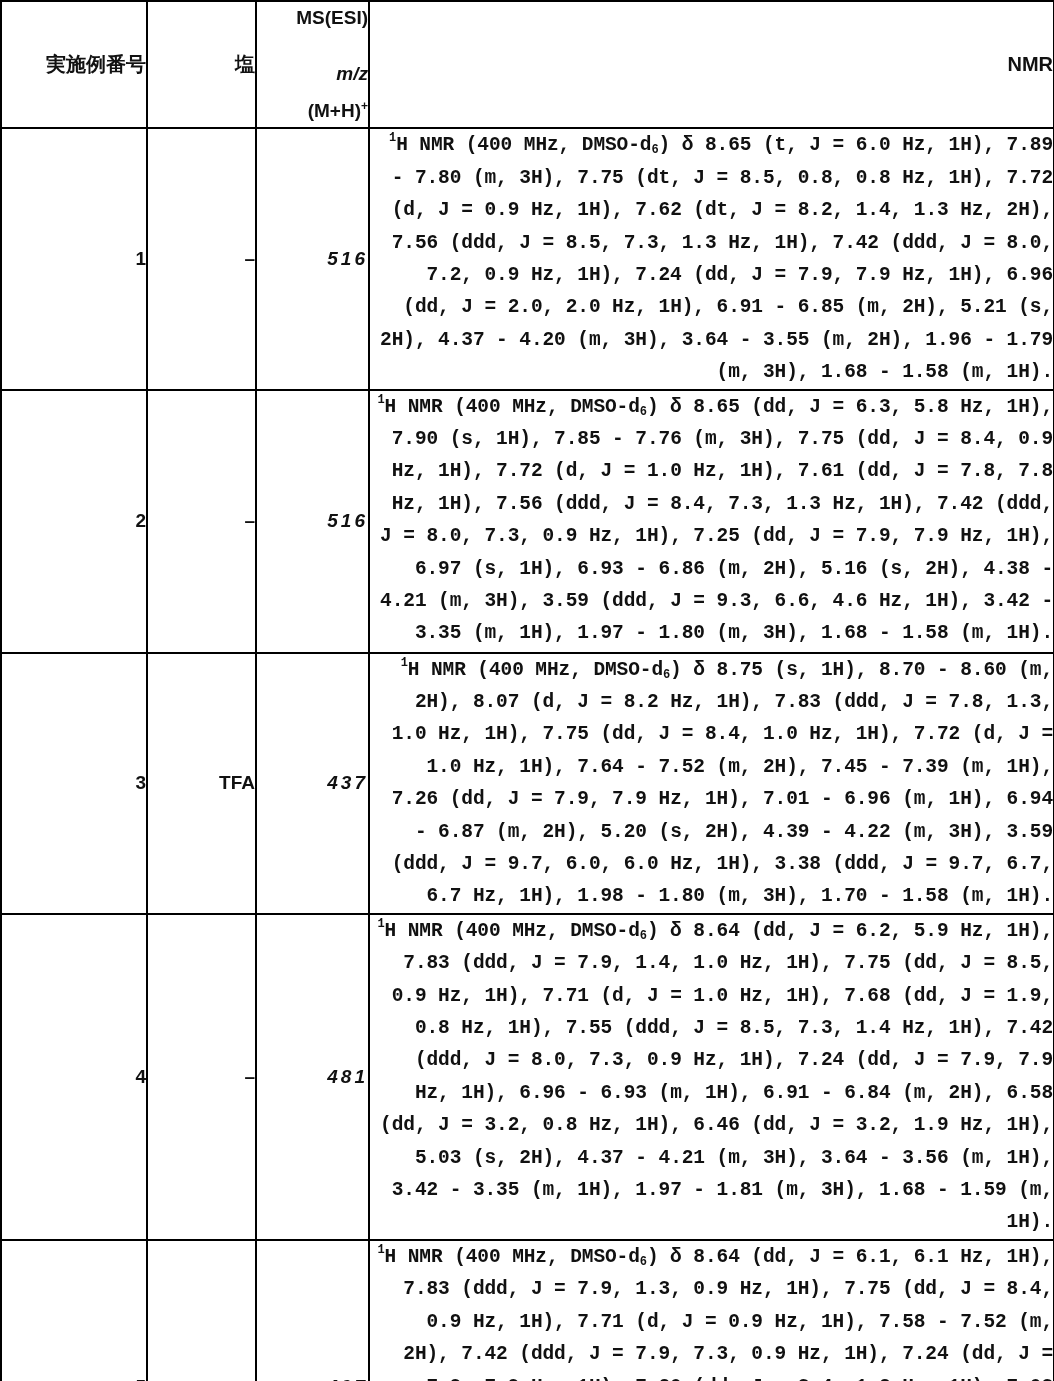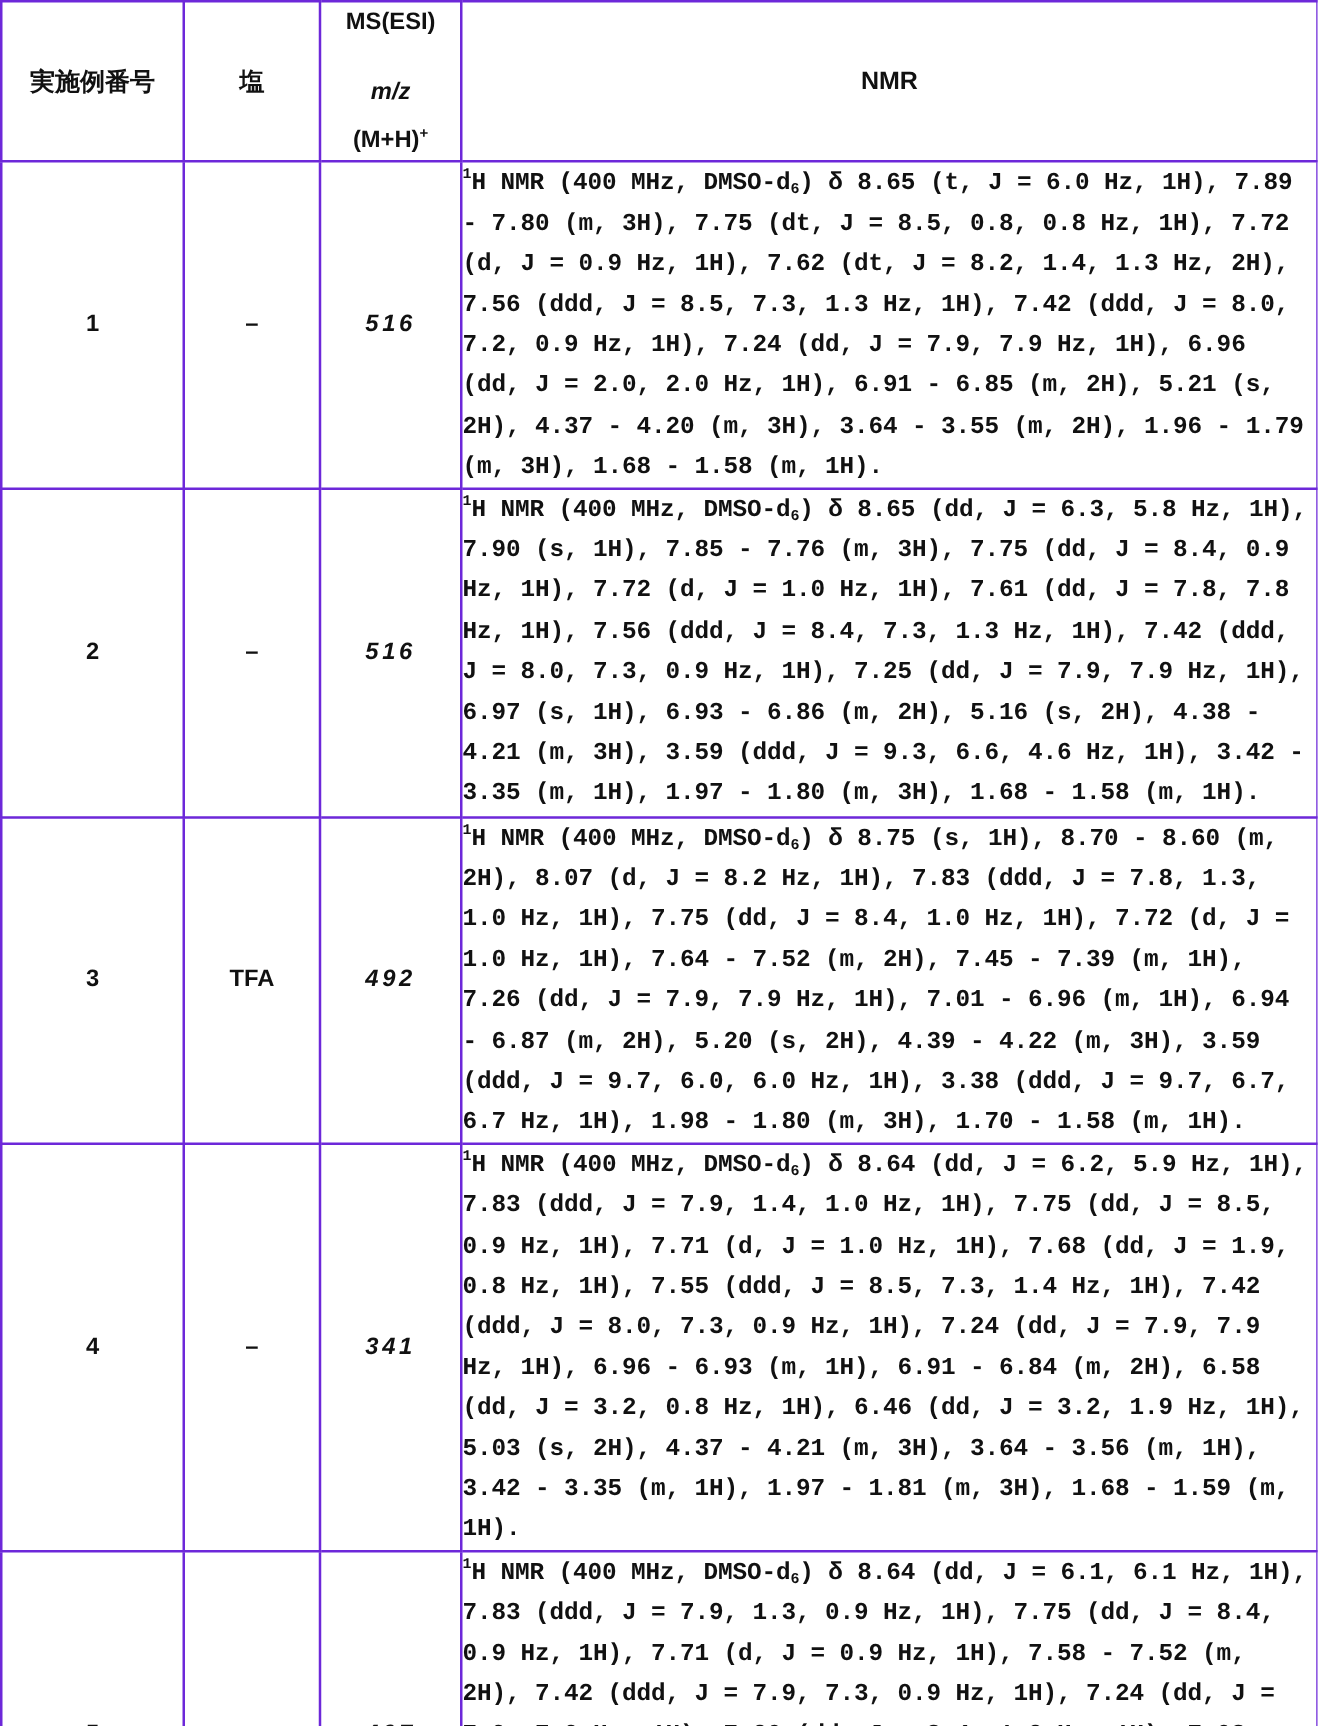--- a/index.html
+++ b/index.html
@@ -4,23 +4,24 @@
 <style>
   html, body { margin: 0; padding: 0; background: #ffffff; }
   body { width: 1054px; height: 1381px; overflow: hidden; font-family: "Liberation Sans", sans-serif; color: #111; }
   table.nmr-table {
     border-collapse: collapse;
     table-layout: fixed;
     width: 1053px;
     margin: 0;
   }
   table.nmr-table td, table.nmr-table th {
-    border: 2px solid #6d28d9;
+    border: 2px solid #000000;
     padding: 0;
     font-weight: bold;
+    text-align: right;
   }
   col.c1 { width: 146px; }
   col.c2 { width: 109px; }
   col.c3 { width: 113px; }
   col.c4 { width: 685px; }
   th {
     font-size: 20px;
     text-align: center;
     vertical-align: middle;
     height: 96px;
@@ -84,27 +85,27 @@
     </tr>
     <tr class="r2">
       <td class="center">2</td>
       <td class="center">–</td>
       <td class="center mass">516</td>
       <td class="nmr"><span class="sup1">1</span><span>H NMR (400 MHz, DMSO-d</span><span class="sub6">6</span><span>) δ </span><span>8.65 (dd, J = 6.3, 5.8 Hz, 1H), 7.90 (s, 1H), 7.85 - 7.76 (m, 3H), 7.75 (dd, J = 8.4, 0.9 Hz, 1H), 7.72 (d, J = 1.0 Hz, 1H), 7.61 (dd, J = 7.8, 7.8 Hz, 1H), 7.56 (ddd, J = 8.4, 7.3, 1.3 Hz, 1H), 7.42 (ddd, J = 8.0, 7.3, 0.9 Hz, 1H), 7.25 (dd, J = 7.9, 7.9 Hz, 1H), 6.97 (s, 1H), 6.93 - 6.86 (m, 2H), 5.16 (s, 2H), 4.38 - 4.21 (m, 3H), 3.59 (ddd, J = 9.3, 6.6, 4.6 Hz, 1H), 3.42 - 3.35 (m, 1H), 1.97 - 1.80 (m, 3H), 1.68 - 1.58 (m, 1H).</span></td>
     </tr>
     <tr class="r3">
       <td class="center">3</td>
       <td class="center">TFA</td>
-      <td class="center mass">492</td>
+      <td class="center mass">437</td>
       <td class="nmr"><span class="sup1">1</span><span>H NMR (400 MHz, DMSO-d</span><span class="sub6">6</span><span>) δ </span><span>8.75 (s, 1H), 8.70 - 8.60 (m, 2H), 8.07 (d, J = 8.2 Hz, 1H), 7.83 (ddd, J = 7.8, 1.3, 1.0 Hz, 1H), 7.75 (dd, J = 8.4, 1.0 Hz, 1H), 7.72 (d, J = 1.0 Hz, 1H), 7.64 - 7.52 (m, 2H), 7.45 - 7.39 (m, 1H), 7.26 (dd, J = 7.9, 7.9 Hz, 1H), 7.01 - 6.96 (m, 1H), 6.94 - 6.87 (m, 2H), 5.20 (s, 2H), 4.39 - 4.22 (m, 3H), 3.59 (ddd, J = 9.7, 6.0, 6.0 Hz, 1H), 3.38 (ddd, J = 9.7, 6.7, 6.7 Hz, 1H), 1.98 - 1.80 (m, 3H), 1.70 - 1.58 (m, 1H).</span></td>
     </tr>
     <tr class="r4">
       <td class="center">4</td>
       <td class="center">–</td>
-      <td class="center mass">341</td>
+      <td class="center mass">481</td>
       <td class="nmr"><span class="sup1">1</span><span>H NMR (400 MHz, DMSO-d</span><span class="sub6">6</span><span>) δ </span><span>8.64 (dd, J = 6.2, 5.9 Hz, 1H), 7.83 (ddd, J = 7.9, 1.4, 1.0 Hz, 1H), 7.75 (dd, J = 8.5, 0.9 Hz, 1H), 7.71 (d, J = 1.0 Hz, 1H), 7.68 (dd, J = 1.9, 0.8 Hz, 1H), 7.55 (ddd, J = 8.5, 7.3, 1.4 Hz, 1H), 7.42 (ddd, J = 8.0, 7.3, 0.9 Hz, 1H), 7.24 (dd, J = 7.9, 7.9 Hz, 1H), 6.96 - 6.93 (m, 1H), 6.91 - 6.84 (m, 2H), 6.58 (dd, J = 3.2, 0.8 Hz, 1H), 6.46 (dd, J = 3.2, 1.9 Hz, 1H), 5.03 (s, 2H), 4.37 - 4.21 (m, 3H), 3.64 - 3.56 (m, 1H), 3.42 - 3.35 (m, 1H), 1.97 - 1.81 (m, 3H), 1.68 - 1.59 (m, 1H).</span></td>
     </tr>
     <tr class="r5">
       <td class="center">5</td>
       <td class="center">–</td>
       <td class="center mass">497</td>
       <td class="nmr"><span class="sup1">1</span><span>H NMR (400 MHz, DMSO-d</span><span class="sub6">6</span><span>) δ </span><span>8.64 (dd, J = 6.1, 6.1 Hz, 1H), 7.83 (ddd, J = 7.9, 1.3, 0.9 Hz, 1H), 7.75 (dd, J = 8.4, 0.9 Hz, 1H), 7.71 (d, J = 0.9 Hz, 1H), 7.58 - 7.52 (m, 2H), 7.42 (ddd, J = 7.9, 7.3, 0.9 Hz, 1H), 7.24 (dd, J = 7.9, 7.9 Hz, 1H), 7.20 (dd, J = 3.4, 1.2 Hz, 1H), 7.03 (dd, J = 5.1, 3.4 Hz, 1H), 6.97 - 6.94 (m, 1H), 6.93 - 6.83 (m, 2H), 5.27 (s, 2H), 4.37 - 4.22 (m, 3H), 3.64 - 3.56 (m, 1H), 3.42 - 3.35 (m, 1H), 1.97 - 1.81 (m, 3H), 1.68 - 1.58 (m, 1H).</span></td>
     </tr>
     <tr class="r6">
       <td class="center">6</td>

